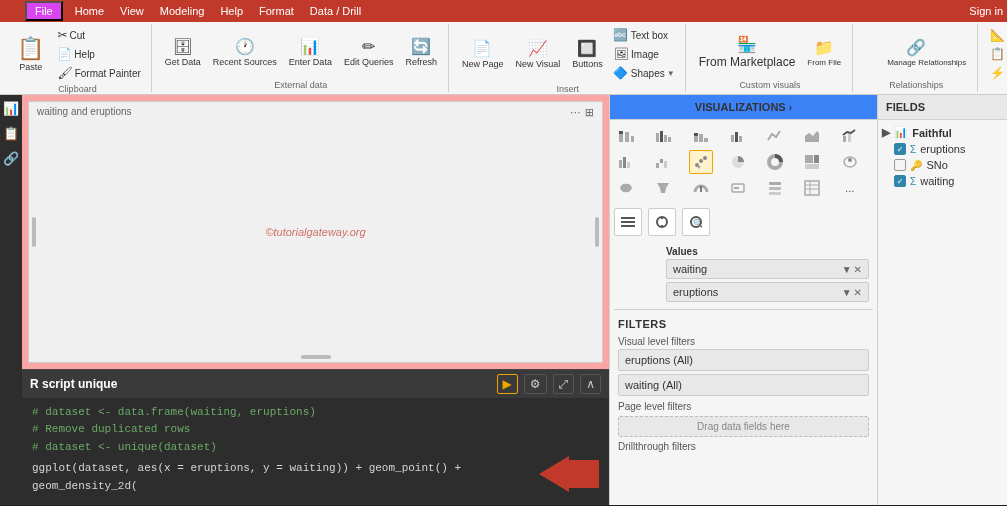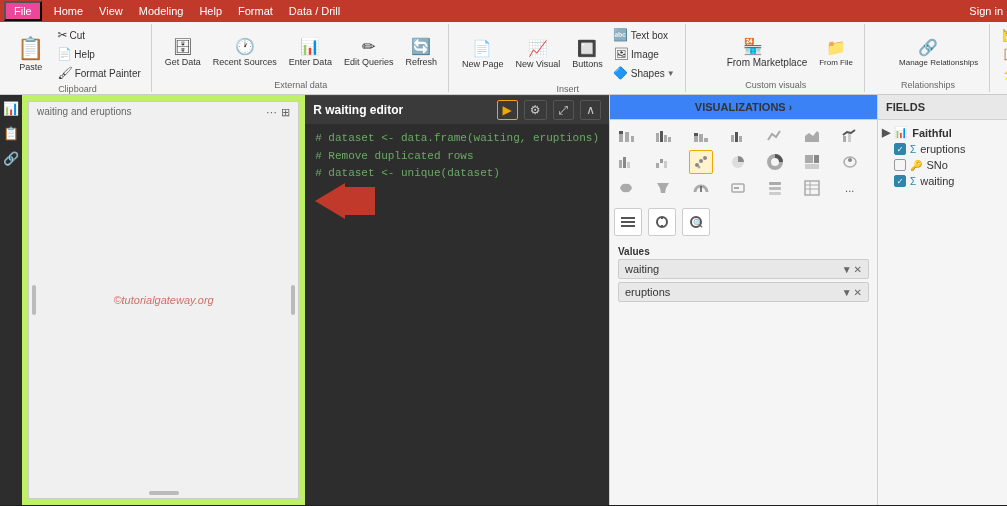--- a/index.html
+++ b/index.html
@@ -1,20 +1,20 @@
 <!DOCTYPE html>
 <html><head>
   <meta charset="utf-8">
   <style>
     * { margin: 0; padding: 0; box-sizing: border-box; }
     body { font-family: 'Segoe UI', sans-serif; font-size: 11px; background: #1e1e1e; color: #333; overflow: hidden; width: 1007px; height: 506px; }
 
     
     .menu-bar { display: flex; align-items: center; background: #c0392b; height: 22px; padding: 0 4px; }
-    .menu-bar .file-btn { background: #ec4899; color: #fff; padding: 2px 8px; font-size: 11px; margin-right: 4px; cursor: pointer; }
+    .menu-bar .file-btn { background: #d946ef; color: #fff; padding: 2px 8px; font-size: 11px; margin-right: 4px; cursor: pointer; margin-left: 21px; }
     .menu-bar .menu-item { color: #fff; padding: 2px 8px; font-size: 11px; cursor: pointer; }
     .menu-bar .sign-in { margin-left: auto; color: #fff; font-size: 11px; cursor: pointer; }
 
     
     .ribbon { background: #f5f5f5; border-bottom: 1px solid #ccc; display: flex; flex-direction: column; }
     .ribbon-content { display: flex; align-items: stretch; padding: 2px 4px; gap: 2px; height: 72px; }
     .ribbon-group { display: flex; flex-direction: column; align-items: stretch; border-right: 1px solid #d0d0d0; padding: 2px 6px; min-width: fit-content; }
     .ribbon-group-items { display: flex; align-items: center; flex: 1; gap: 2px; }
     .ribbon-group-label { font-size: 9px; color: #666; text-align: center; padding-top: 2px; }
     .ribbon-btn { display: flex; flex-direction: column; align-items: center; justify-content: center; padding: 2px 4px; cursor: pointer; border: 1px solid transparent; border-radius: 2px; min-width: 32px; font-size: 9px; color: #333; }
@@ -27,21 +27,21 @@
 
     
     .main-layout { display: flex; height: calc(506px - 22px - 74px); }
 
     
     .left-sidebar { width: 22px; background: #2d2d2d; display: flex; flex-direction: column; align-items: center; padding: 4px 0; gap: 6px; }
     .left-sidebar-icon { color: #ccc; font-size: 13px; cursor: pointer; padding: 2px; }
     .left-sidebar-icon.active { color: #fff; }
 
     
-    .canvas-area { flex: 1; background: #bef264; display: flex; }
+    .canvas-area { flex: 1; background: #fca5a5; display: flex; flex-direction: column; }
     .canvas-container { flex: 1; background: #f0f0f0; margin: 6px; border: 1px solid #ccc; position: relative; display: flex; align-items: center; justify-content: center; }
     .canvas-label { position: absolute; top: 4px; left: 8px; font-size: 10px; color: #666; }
     .canvas-content { color: #c0392b; font-size: 11px; font-style: italic; opacity: 0.7; }
     .canvas-controls { position: absolute; top: 4px; right: 8px; display: flex; gap: 4px; }
     .canvas-control-btn { font-size: 11px; color: #666; cursor: pointer; }
     .canvas-resize-handle { position: absolute; bottom: 3px; left: 50%; transform: translateX(-50%); width: 30px; height: 4px; background: #bbb; border-radius: 2px; cursor: ns-resize; }
     .canvas-resize-left { position: absolute; left: 3px; top: 50%; transform: translateY(-50%); height: 30px; width: 4px; background: #bbb; border-radius: 2px; cursor: ew-resize; }
     .canvas-resize-right { position: absolute; right: 3px; top: 50%; transform: translateY(-50%); height: 30px; width: 4px; background: #bbb; border-radius: 2px; cursor: ew-resize; }
 
     
@@ -63,21 +63,21 @@
     .right-panel-section .arrow-icon { font-size: 10px; }
 
     
     .viz-panel { flex: 1; overflow-y: auto; padding: 4px; }
     .viz-icons-grid { display: grid; grid-template-columns: repeat(7, 1fr); gap: 2px; margin-bottom: 8px; }
     .viz-icon { width: 24px; height: 24px; display: flex; align-items: center; justify-content: center; cursor: pointer; border: 1px solid transparent; border-radius: 2px; font-size: 13px; color: #555; }
     .viz-tools { display: flex; gap: 6px; margin: 4px 0; }
     .viz-tool-btn { width: 28px; height: 28px; display: flex; align-items: center; justify-content: center; cursor: pointer; border: 1px solid #ccc; border-radius: 2px; font-size: 14px; color: #555; background: #fff; }
 
     
-    .values-section { padding: 4px; }
+    .values-section { padding: 4px; margin-left: 48px; }
     .values-label { font-size: 10px; font-weight: 600; color: #333; padding: 2px 0; }
     .value-item { display: flex; align-items: center; background: #e8e8e8; border: 1px solid #ccc; border-radius: 2px; padding: 3px 6px; margin-bottom: 3px; font-size: 11px; color: #333; }
     .value-item-text { flex: 1; }
     .value-item-actions { display: flex; gap: 2px; }
     .value-action-btn { font-size: 10px; color: #666; cursor: pointer; }
 
     
     .filters-section { padding: 4px; border-top: 1px solid #d0d0d0; }
     .filters-label { font-size: 11px; font-weight: 700; color: #333; padding: 4px 0; letter-spacing: 0.5px; }
     .filter-level-label { font-size: 10px; color: #555; padding: 2px 0; }
@@ -200,21 +200,21 @@
           </div>
         </div>
       </div>
       <div class="ribbon-group-label">Insert</div>
     </div>
 
     <div class="ribbon-group">
       <div class="ribbon-group-items">
         <div class="ribbon-btn">
           <span class="icon">🏪</span>
-          <span style="font-size:10px; text-align:center;margin-left:28px;">From Marketplace</span>
+          <span style="font-size:12px; text-align:center;">From Marketplace</span>
         </div>
         <div class="ribbon-btn">
           <span class="icon">📁</span>
           <span style="font-size:8px; text-align:center;">From File</span>
         </div>
       </div>
       <div class="ribbon-group-label">Custom visuals</div>
     </div>
 
     <div class="ribbon-group">
@@ -266,33 +266,34 @@
         <span class="canvas-control-btn">⊞</span>
       </div>
       <span class="canvas-content">©tutorialgateway.org</span>
       <div class="canvas-resize-handle"></div>
       <div class="canvas-resize-left"></div>
       <div class="canvas-resize-right"></div>
     </div>
 
     <div class="script-editor">
       <div class="script-editor-header">
-        <span class="script-editor-title">R waiting editor</span>
+        <span class="script-editor-title">R script unique</span>
         <div class="script-editor-actions">
           <button class="script-action-btn run">▶</button>
           <button class="script-action-btn">⚙</button>
           <button class="script-action-btn">⤢</button>
           <button class="script-action-btn">∧</button>
         </div>
       </div>
       <div class="script-editor-body">
         <div class="script-line-green"># dataset &lt;- data.frame(waiting, eruptions)</div>
         <div class="script-line-green"># Remove duplicated rows</div>
         <div class="script-line-green"># dataset &lt;- unique(dataset)</div>
         <div style="display:flex; align-items:center; gap:40px;">
+          <div class="script-line-default">ggplot(dataset, aes(x = eruptions, y = waiting))  +  geom_point() + geom_density_2d(</div>
 
           <div style="display:inline-block;">
             <svg width="60" height="36" viewBox="0 0 60 36">
               <polygon points="60,4 30,4 30,0 0,18 30,36 30,32 60,32" fill="#c0392b"></polygon>
             </svg>
           </div>
         </div>
       </div>
     </div>
   </div>
@@ -481,20 +482,33 @@
         </div>
         <div class="value-item">
           <span class="value-item-text">eruptions</span>
           <div class="value-item-actions">
             <span class="value-action-btn">▼</span>
             <span class="value-action-btn">✕</span>
           </div>
         </div>
       </div>
 
+      <div class="filters-section">
+        <div class="filters-label">FILTERS</div>
+        <div class="filter-level-label">Visual level filters</div>
+        <div class="filter-item">
+          <span>eruptions (All)</span>
+        </div>
+        <div class="filter-item">
+          <span>waiting (All)</span>
+        </div>
+        <div class="filter-level-label">Page level filters</div>
+        <div class="filter-placeholder">Drag data fields here</div>
+        <div class="filter-drillthrough">Drillthrough filters</div>
+      </div>
     </div>
   </div>
 
   <div class="fields-panel">
     <div style="background:#e8e8e8; border-bottom:1px solid #d0d0d0; padding:6px 8px; font-size:11px; font-weight:600; color:#333;">
       <span>FIELDS</span>
     </div>
     <div class="fields-tree">
       <div class="fields-dataset">
         <span class="fields-dataset-icon">▶</span>

